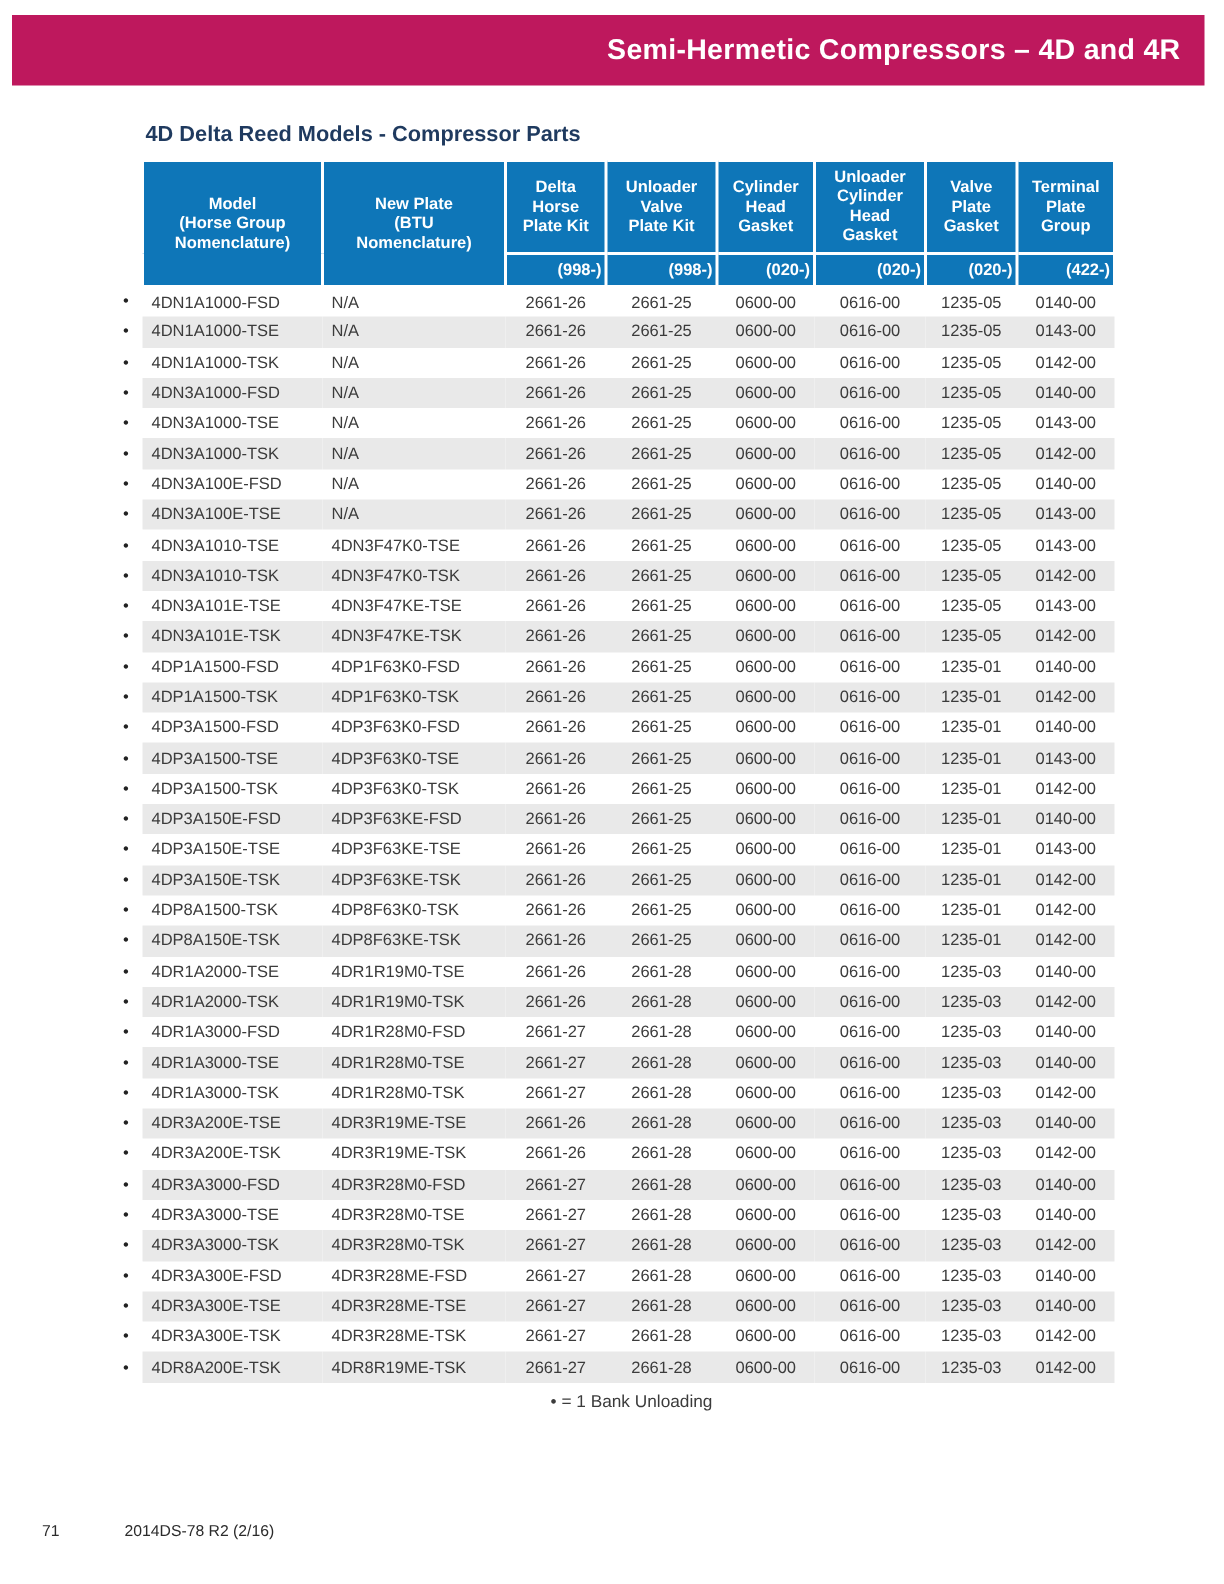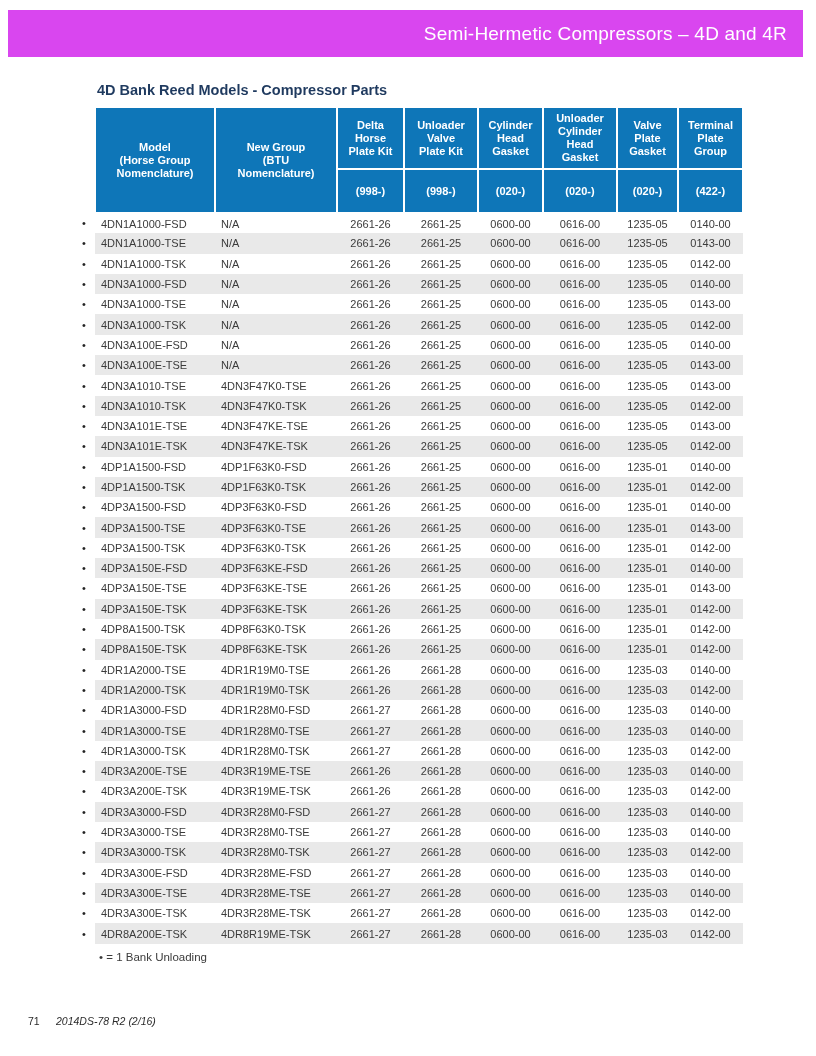--- a/index.html
+++ b/index.html
@@ -7,23 +7,23 @@
   body {
     width: 816px; height: 1056px;
     position: relative;
     font-family: "Liberation Sans", sans-serif;
     color: #3b3b3b;
     overflow: hidden;
   }
   .banner {
     position: absolute; left: 8px; top: 10px;
     width: 795px; height: 47px;
-    background: #d946ef;
+    background: #be185d;
     color: #ffffff;
-    font-size: 19px; font-weight: normal;
+    font-size: 19px; font-weight: bold;
     text-align: right;
     line-height: 47px;
     padding-right: 16px;
     letter-spacing: 0.2px;
   }
   .section-title {
     position: absolute; left: 97px; top: 82px;
     font-size: 14.5px; font-weight: bold;
     color: #1F3A5F;
   }
@@ -46,81 +46,82 @@
     white-space: pre-line;
     line-height: 13px;
     padding: 2px 1px;
   }
   thead th.spacer {
     background: transparent;
     border: none;
   }
   tr.main-header-row { height: 62px; }
   tr.code-row { height: 22px; }
-  tr.code-row th { line-height: 16px; padding: 13px; }
+  tr.code-row th { line-height: 16px; padding: 2px; text-align: right; }
   tbody tr { height: 20.3px; }
   tbody td {
     padding: 0;
     vertical-align: middle;
     color: #3b3b3b;
   }
   tbody tr:nth-child(even) td.data { background: #E9E9E9; }
   td.left { text-align: left; padding-left: 6px; }
   td.center { text-align: center; }
   td.bullet-cell {
     text-align: center;
     background: #ffffff;
     color: #222222;
     font-size: 11px;
   }
   .footnote {
     margin-top: 7px;
     margin-left: 26px;
     font-size: 11.5px;
     color: #3b3b3b;
+    text-align: center;
   }
   .footer {
     position: absolute; left: 0; top: 1015px;
     width: 816px; height: 16px;
     font-size: 10.5px;
     color: #2b2b2b;
   }
-  .footer-left { position: absolute; left: 56px; top: 0; font-style: italic; }
+  .footer-left { position: absolute; left: 83px; top: 0; }
   .footer-center { position: absolute; left: 0; width: 100%; text-align: left; top: 0; margin-left: 28px; }
   .footer-right { position: absolute; right: 72px; top: 0; margin-top: 41px; }
 </style>
 </head>
 <body>
 
 <div class="banner">
   <span>Semi-Hermetic Compressors – 4D and 4R</span>
 </div>
 
-<div class="section-title">4D Bank Reed Models - Compressor Parts</div>
+<div class="section-title">4D Delta Reed Models - Compressor Parts</div>
 
 <div class="table-wrap">
   <table>
     <colgroup>
       <col style="width:22px">
       <col style="width:120px">
       <col style="width:122px">
       <col style="width:67px">
       <col style="width:74px">
       <col style="width:65px">
       <col style="width:74px">
       <col style="width:61px">
       <col style="width:65px">
     </colgroup>
     <thead>
       <tr class="main-header-row">
         <th class="spacer" rowspan="2"></th>
         <th rowspan="2">Model
 (Horse Group
 Nomenclature)</th>
-        <th rowspan="2">New Group
+        <th rowspan="2">New Plate
 (BTU
 Nomenclature)</th>
         <th>Delta
 Horse
 Plate Kit</th>
         <th>Unloader
 Valve
 Plate Kit</th>
         <th>Cylinder
 Head

